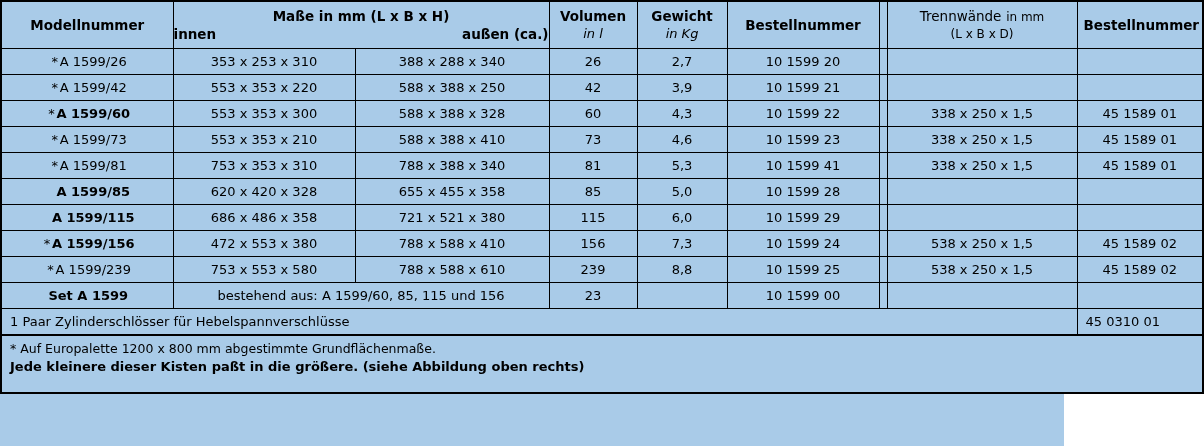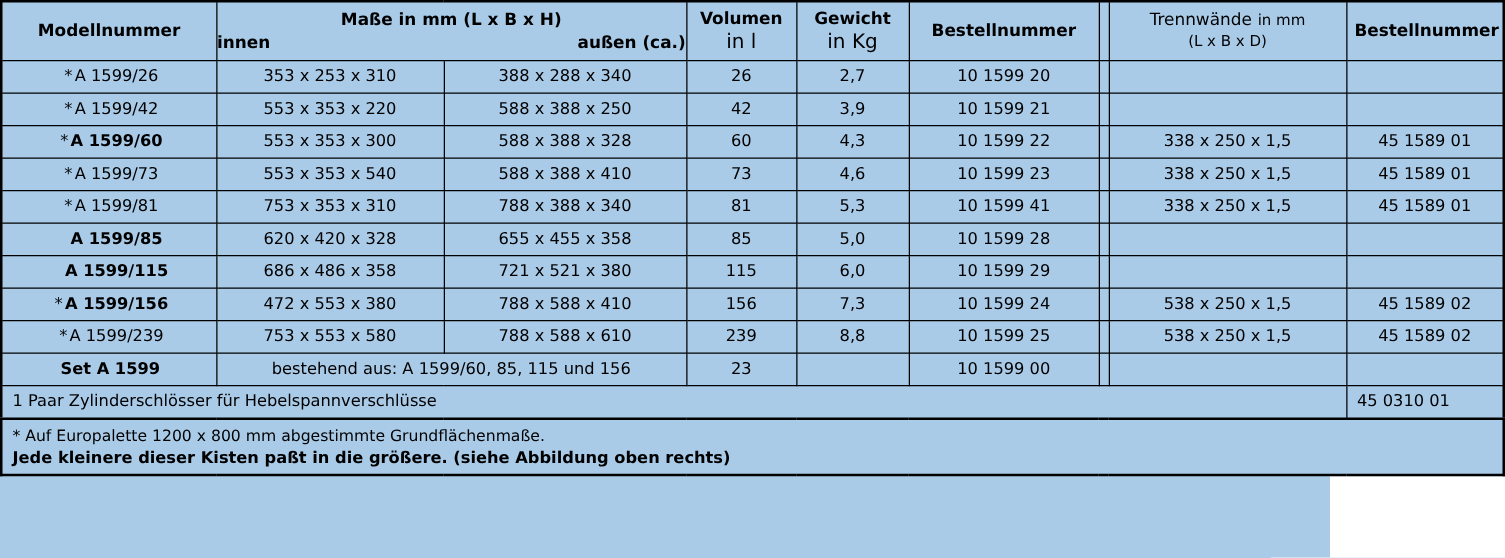--- a/index.html
+++ b/index.html
@@ -55,21 +55,22 @@
   }
   .hdr .cell {
     font-weight: bold;
     font-size: 13.5px;
     line-height: 1.25;
     text-align: center;
     white-space: normal;
   }
   .hdr .sub {
     font-weight: normal;
-    font-size: 16px;
+    font-size: 13px;
+    font-style: italic;
   }
   .hdr-mass .line1 {
     font-weight: bold;
     font-size: 13.5px;
     text-align: center;
   }
   .hdr-mass .line2 {
     display: flex;
     justify-content: space-between;
     font-weight: bold;
@@ -91,21 +92,21 @@
     border-left: 1px solid #000000;
     border-right: 1px solid #000000;
     background: #a9cbe8;
   }
 
   tr.set td { height: 25px; }
   tr.note td { height: 25px; }
   tr.note .cell { text-align: left; padding-left: 8px; font-size: 13px; }
 
   .footer-cell {
-    padding: 4px 8px 2px 8px;
+    padding: 4px 8px 15px 8px;
     text-align: left;
     font-size: 12.5px;
     line-height: 1.45;
   }
   .footer-cell .l1 { font-weight: normal; }
   .footer-cell .l2 { font-weight: bold; font-size: 13px; }
 
   .thick-top { border-top: 2px solid #000000 !important; }
 </style>
 </head>
@@ -247,21 +248,21 @@
         <td>
             <div class="cell c-center">45 1589 01</div>
           </td>
       </tr>
 
       <tr class="data">
         <td class="model">
           <div class="cell"><span class="star">*</span><span>A 1599/73</span></div>
         </td>
         <td>
-            <div class="cell c-center">553 x 353 x 540</div>
+            <div class="cell c-center">553 x 353 x 210</div>
           </td>
         <td>
             <div class="cell c-center">588 x 388 x 410</div>
           </td>
         <td>
             <div class="cell c-center">73</div>
           </td>
         <td>
             <div class="cell c-center">4,6</div>
           </td>

